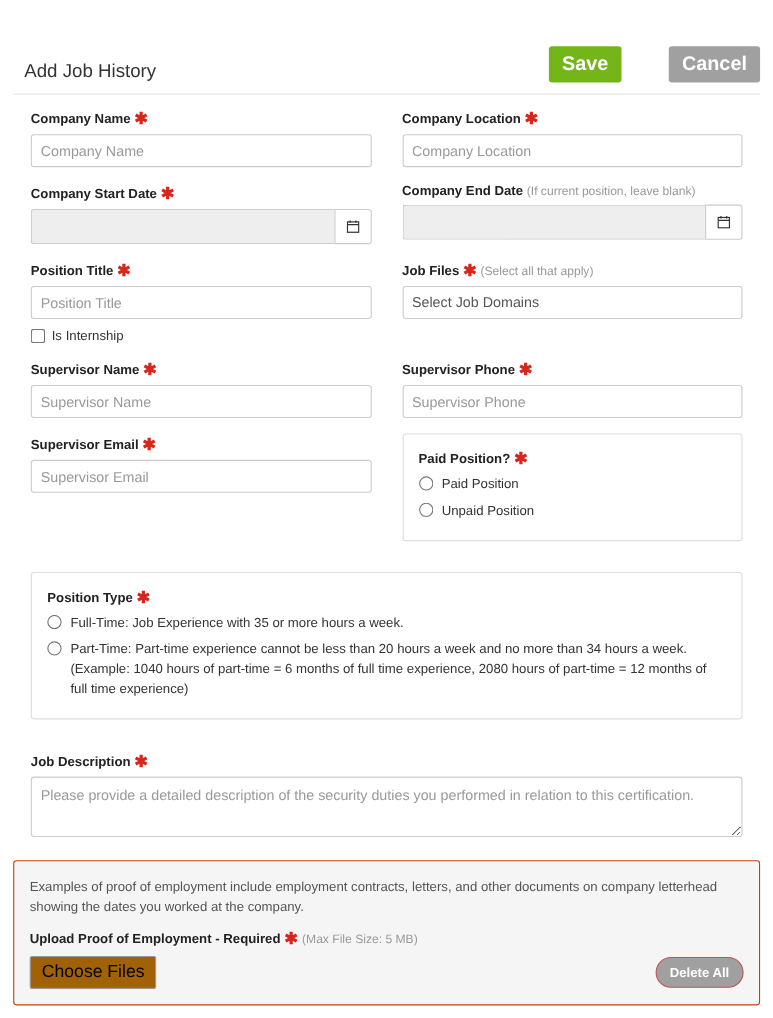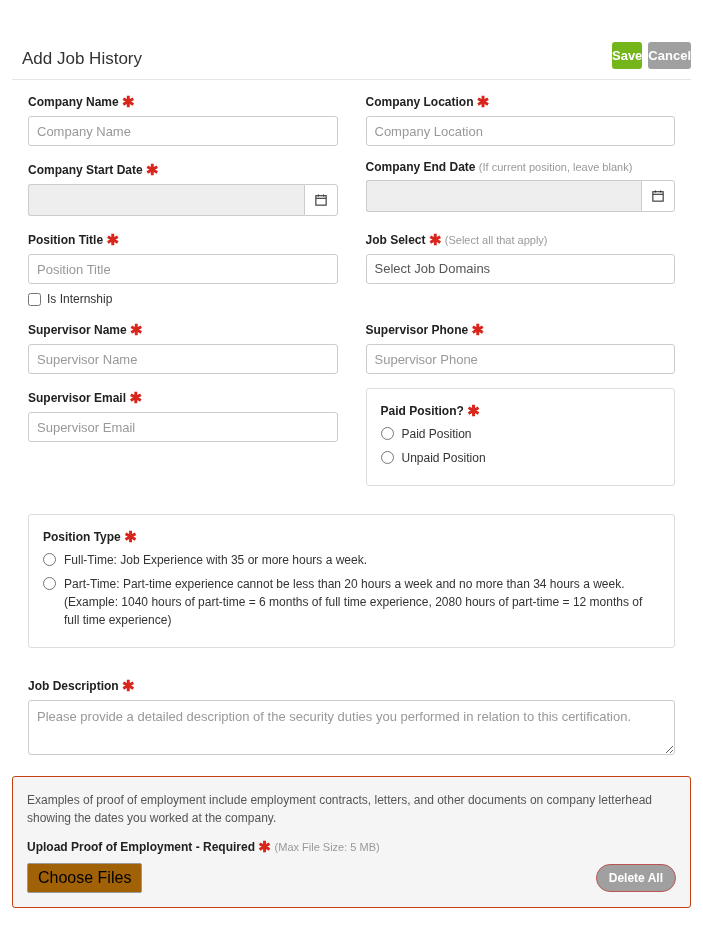--- a/index.html
+++ b/index.html
@@ -1,21 +1,21 @@
 <!DOCTYPE html>
 <html><head>
 <meta charset="utf-8">
 <style>
 * { box-sizing: border-box; margin: 0; padding: 0; }
 body { font-family: Arial, Helvetica, sans-serif; font-size: 13px; color: #333; background: #fff; width: 703px; }
 .page { padding: 12px 12px 20px 12px; }
 .header { display: flex; justify-content: space-between; align-items: flex-end; padding: 30px 0 10px 10px; border-bottom: 1px solid #e5e5e5; margin-bottom: 12px; }
 .title { font-size: 17px; color: #333; font-weight: 400; }
 .btn-row { display: flex; gap: 6px; }
-.btn { border: none; border-radius: 3px; padding: 6px 0; font-size: 13px; font-weight: bold; cursor: pointer; color: #fff; }
+.btn { border: none; border-radius: 3px; padding: 6px 12px; font-size: 18px; font-weight: bold; cursor: pointer; color: #fff; margin-left: 37px; }
 .btn-save { background: #74b61a; }
 .btn-cancel { background: #a0a0a0; }
 .form-grid { display: flex; flex-wrap: wrap; gap: 0 28px; padding: 0 16px; }
 .col { width: calc(50% - 14px); margin-bottom: 14px; }
 .col-full { width: 100%; margin-bottom: 14px; }
 .fld-label { font-size: 12px; font-weight: bold; color: #222; margin-bottom: 6px; display: block; }
 .req { color: #d9261c; font-size: 15px; font-weight: bold; position: relative; top: 1px; }
 .hint { font-size: 11px; color: #999; font-weight: normal; }
 .text-input { width: 100%; height: 30px; border: 1px solid #ccc; border-radius: 3px; padding: 0 8px; font-size: 13px; color: #333; }
 .text-input::placeholder { color: #999; }
@@ -96,21 +96,21 @@
     <div class="col">
       <label class="fld-label"><span>Position Title</span> <span class="req">✱</span></label>
       <input class="text-input" placeholder="Position Title" style="">
       <div class="chk-row">
         <input type="checkbox" style="">
         <span>Is Internship</span>
       </div>
     </div>
 
     <div class="col">
-      <label class="fld-label"><span>Job Select</span> <span class="req">✱</span> <span class="hint">(Select all that apply)</span></label>
+      <label class="fld-label"><span>Job Files</span> <span class="req">✱</span> <span class="hint">(Select all that apply)</span></label>
       <div class="select-box">Select Job Domains</div>
     </div>
 
     <div class="col">
       <label class="fld-label"><span>Supervisor Name</span> <span class="req">✱</span></label>
       <input class="text-input" placeholder="Supervisor Name" style="">
     </div>
 
     <div class="col">
       <label class="fld-label"><span>Supervisor Phone</span> <span class="req">✱</span></label>

